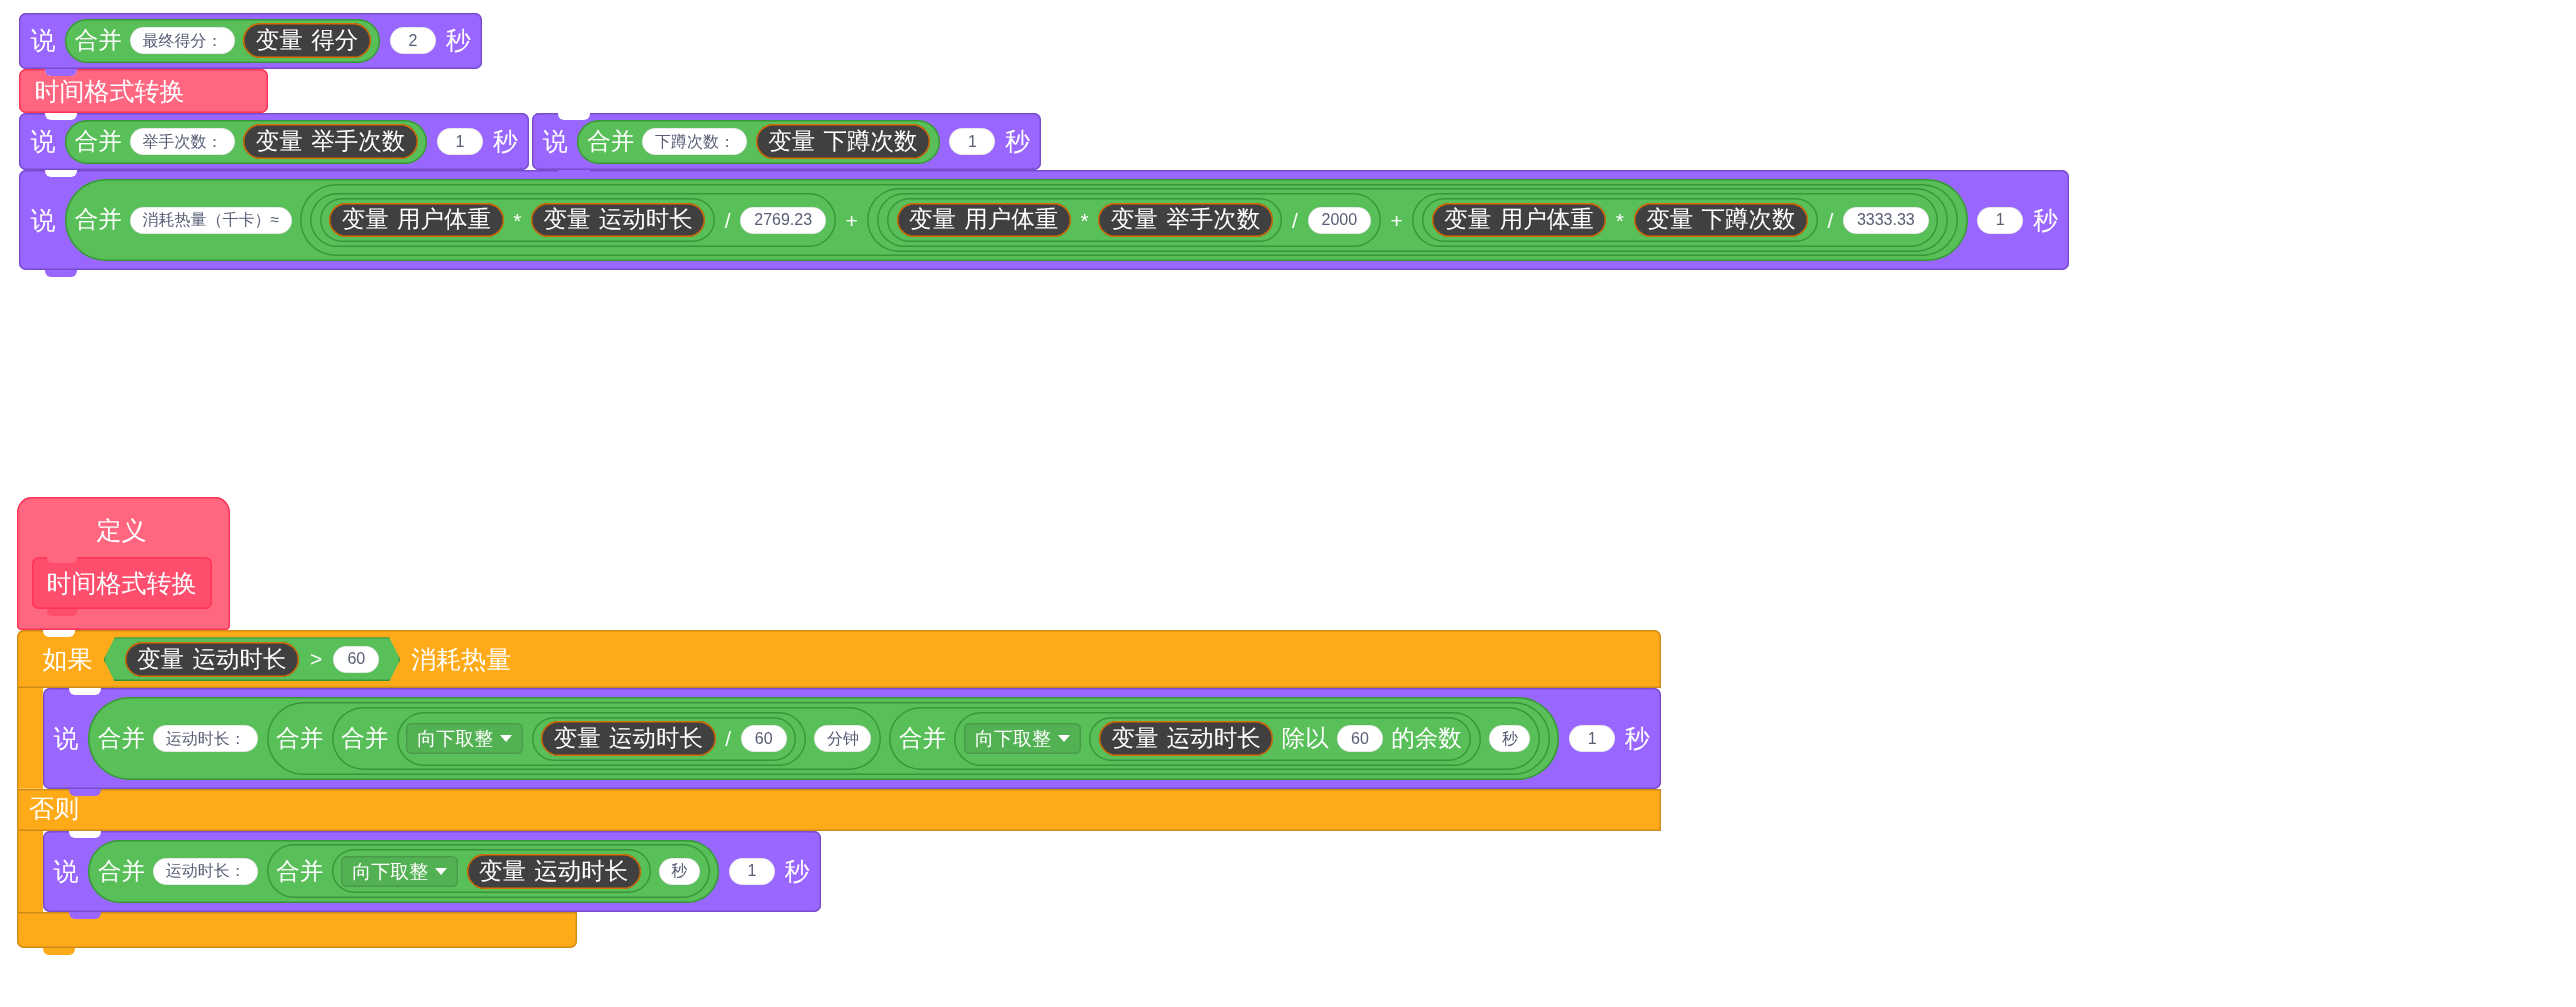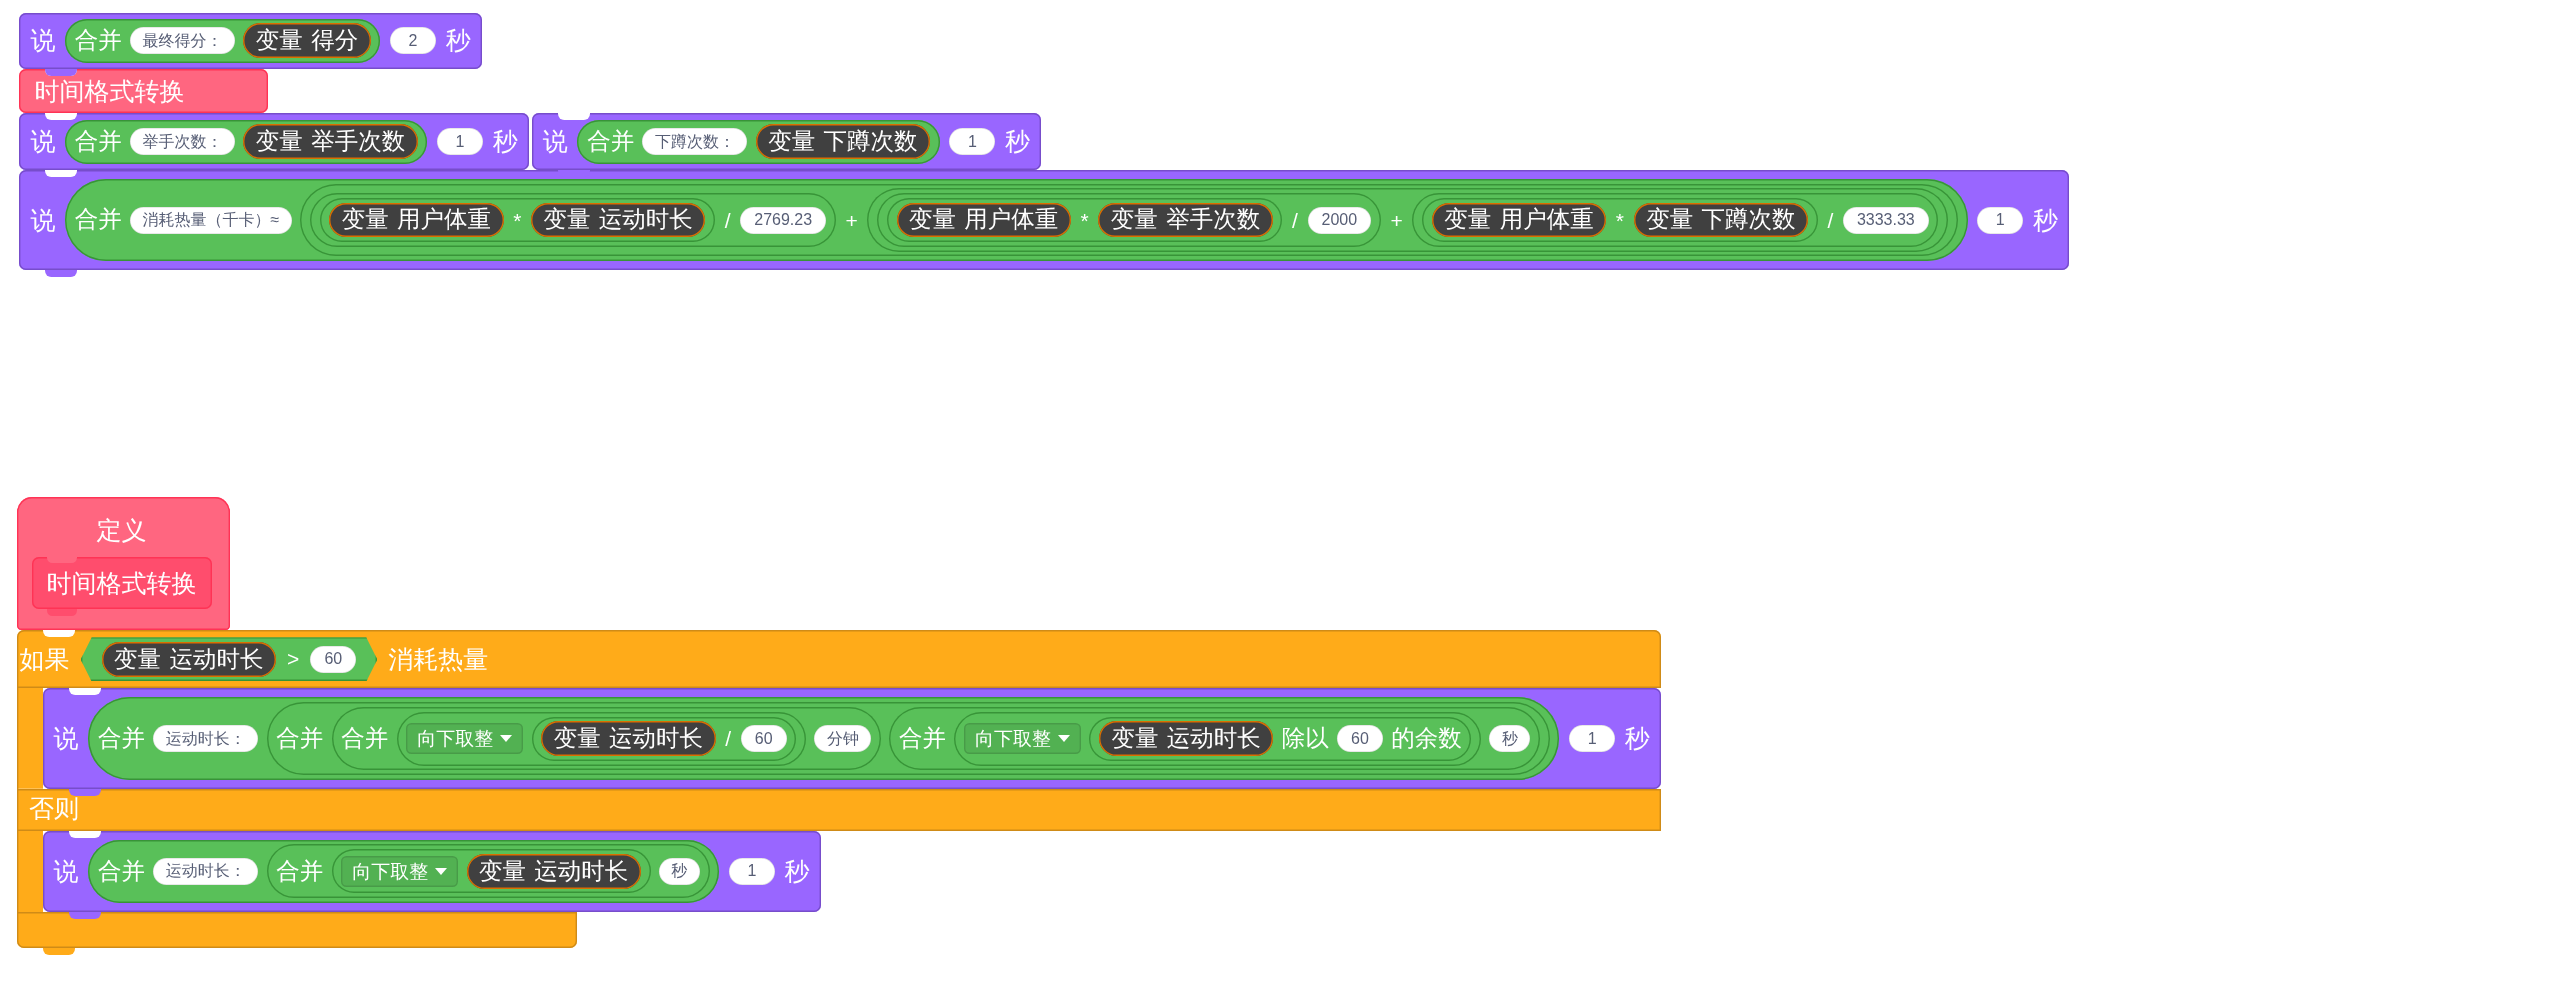--- a/index.html
+++ b/index.html
@@ -146,21 +146,21 @@
   
   .cblock { position: relative; }
   .c-head, .c-else, .c-foot {
     position: relative;
     box-sizing: border-box;
     background: #ffab19;
     box-shadow: inset 0 0 0 1.4px #cf8b17;
     display: flex;
     align-items: center;
     gap: 11px;
-    padding: 7px 3px;
+    padding: 7px 26px;
     border-radius: 7px 7px 0 0;
     color: #fff;
     font-size: 25px;
     white-space: nowrap;
   }
   .c-head::before {
     content: "";
     position: absolute;
     top: 0; left: 26px;
     width: 32px; height: 7px;

